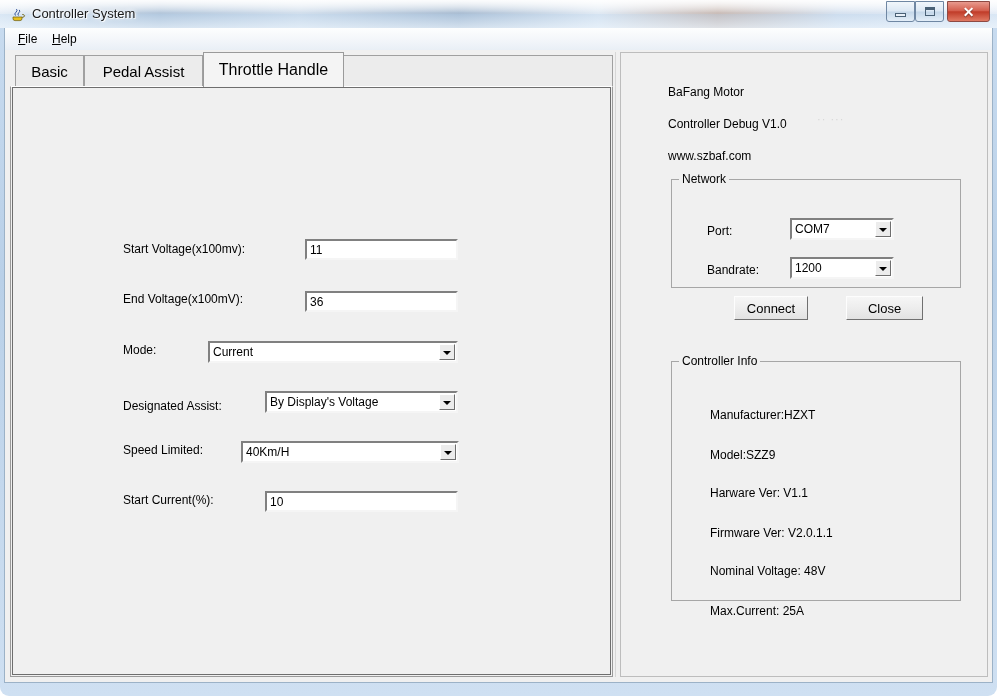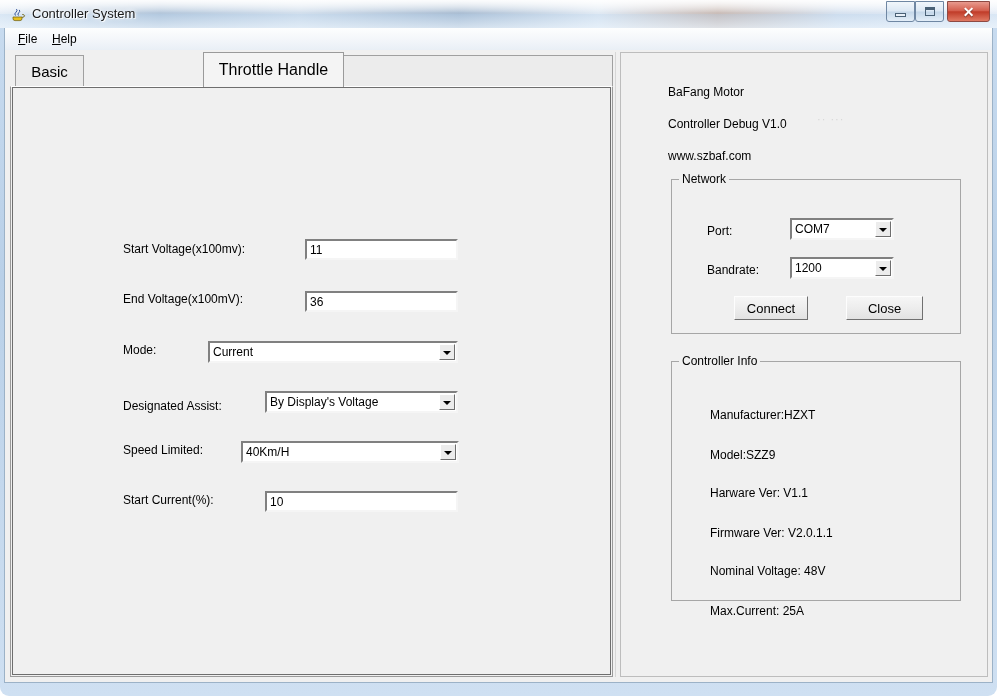--- a/index.html
+++ b/index.html
@@ -305,21 +305,21 @@
   .groupbox-title {
     position: absolute;
     top: -8px;
     left: 7px;
     background: #f0f0f0;
     padding: 0 3px;
     font-size: 12px;
     color: #000;
     white-space: nowrap;
   }
-  #grp-network { left: 50px; top: 126px; width: 290px; height: 155px; }
+  #grp-network { left: 50px; top: 126px; width: 290px; height: 109px; }
   #grp-info { left: 50px; top: 308px; width: 290px; height: 240px; }
 
   #lbl-port { position: absolute; left: 35px; top: 44px; font-size: 12px; }
   #cmb-port { position: absolute; left: 118px; top: 38px; width: 104px; height: 22px; }
   #lbl-bandrate { position: absolute; left: 35px; top: 83px; font-size: 12px; }
   #cmb-bandrate { position: absolute; left: 118px; top: 77px; width: 104px; height: 22px; }
   #btn-connect { position: absolute; left: 62px; top: 116px; width: 74px; height: 24px; }
   #btn-close-conn { position: absolute; left: 174px; top: 116px; width: 77px; height: 24px; }
 
   .info-line {
@@ -382,20 +382,23 @@
     <div class="menu-item" id="menu-help"><span class="mn">H</span><span>elp</span></div>
   </div>
 
   <div id="client">
 
     <div id="tabpane">
 
       <div id="tabstrip">
         <div class="tab" id="tab-0">
             <span>Basic</span>
+          </div>
+        <div class="tab" id="tab-1">
+            <span>Pedal Assist</span>
           </div>
         <div class="tab selected" id="tab-2">
             <span>Throttle Handle</span>
           </div>
         <div id="tabstrip-fill"></div>
       </div>
 
       <div id="tabbody">
         <div id="tabbody-inner"></div>
 

